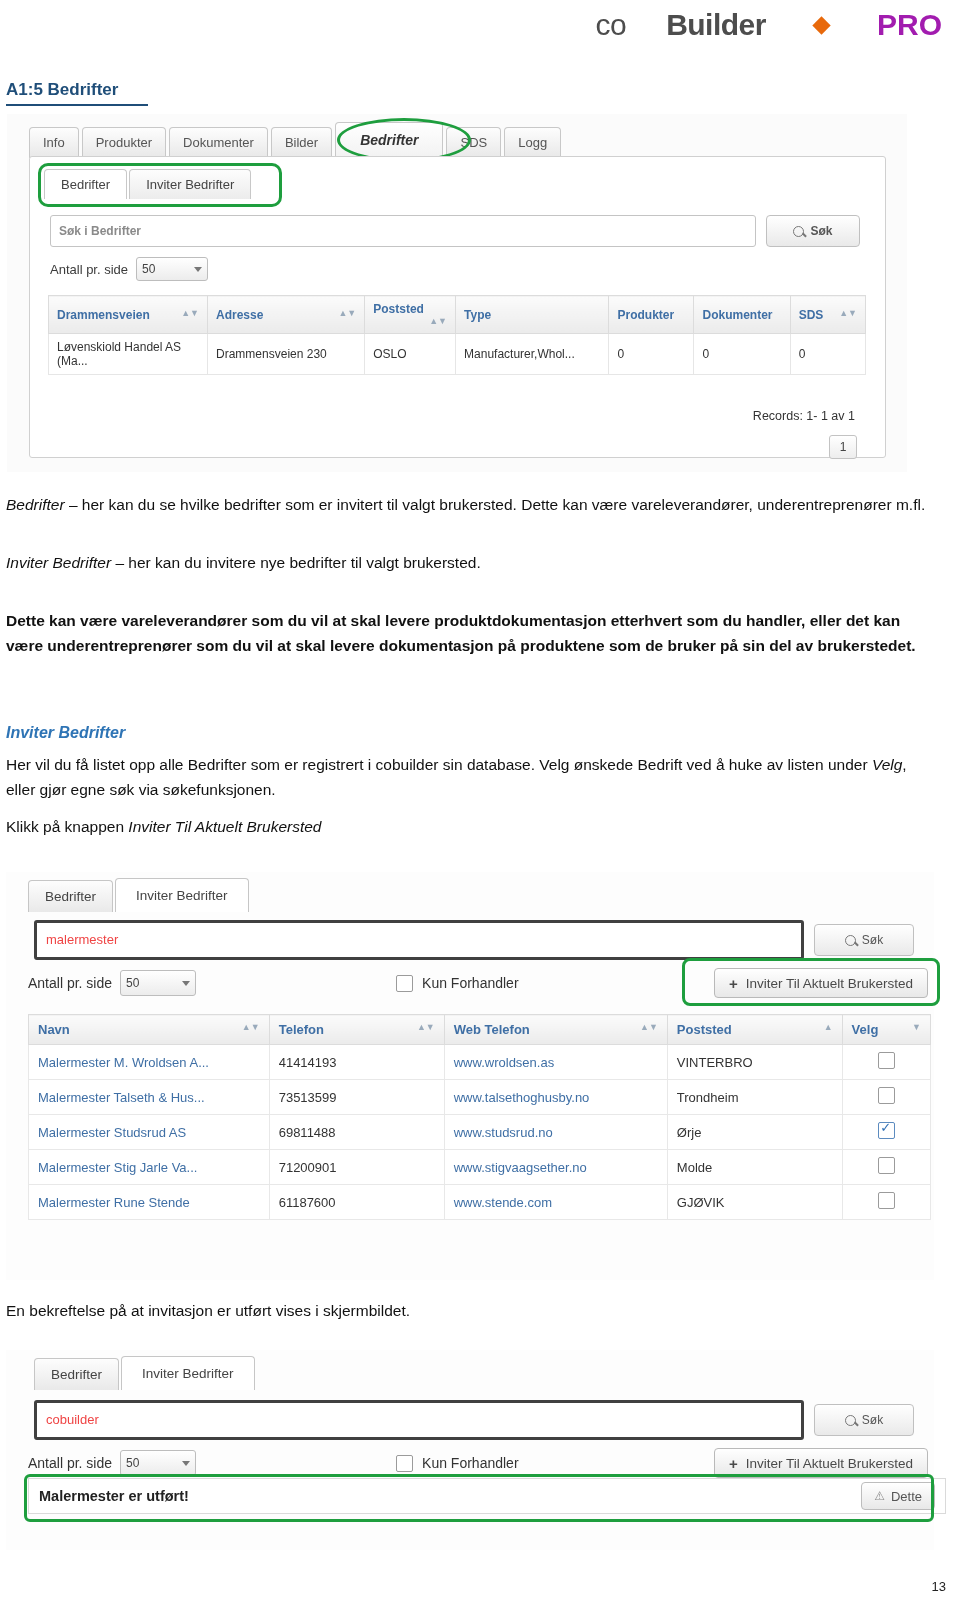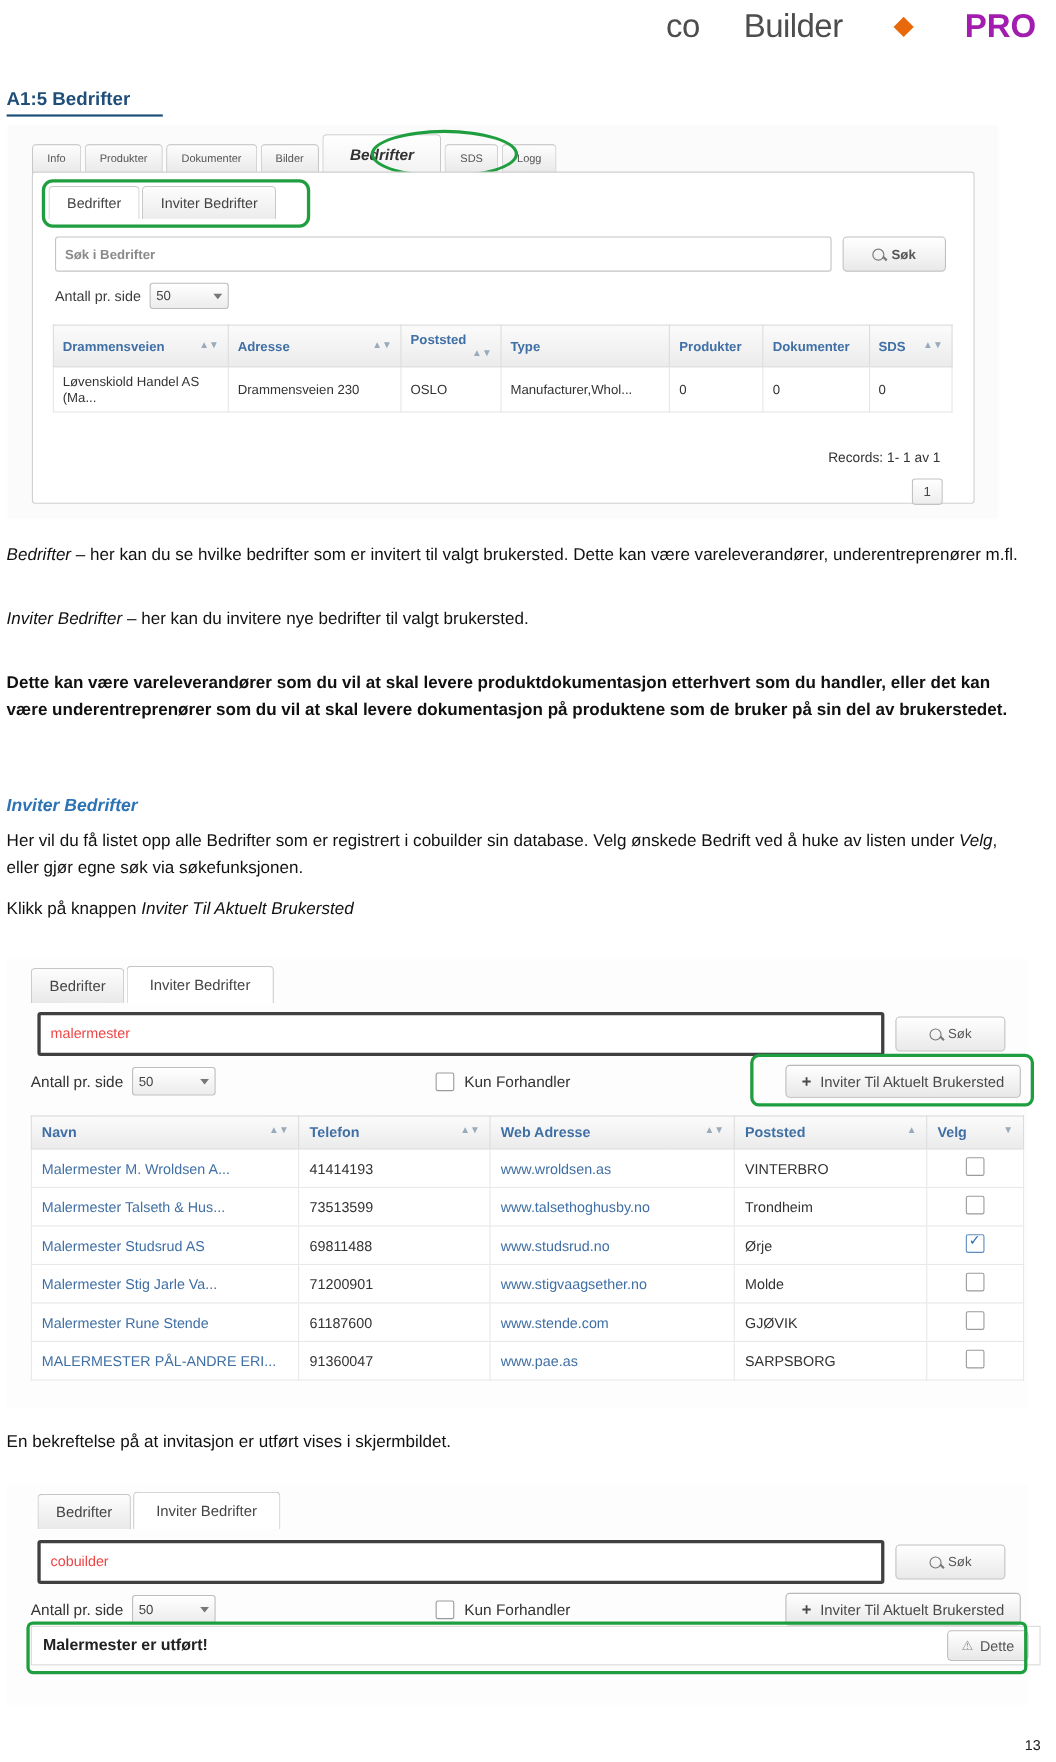--- a/index.html
+++ b/index.html
@@ -6,36 +6,36 @@
   body{
     width:960px;height:1602px;background:#ffffff;
     font-family:"Liberation Sans", sans-serif;
     color:#000;position:relative;overflow:hidden;
   }
   .page{position:relative;width:960px;height:1602px;}
 
   
   .logo{position:absolute;top:8px;right:18px;display:flex;align-items:baseline;gap:40px;}
   .logo .co{font-family:"Liberation Sans",sans-serif;font-size:30px;color:#4d4d4d;letter-spacing:-0.5px;}
-  .logo .builder{font-family:"Liberation Sans",sans-serif;font-size:30px;color:#4d4d4d;font-weight:normal;letter-spacing:-0.5px;}
+  .logo .builder{font-family:"Liberation Sans",sans-serif;font-size:30px;color:#4d4d4d;font-weight:bold;letter-spacing:-0.5px;}
   .logo .diamond{display:inline-block;width:13px;height:13px;background:#e8690b;transform:rotate(45deg);margin:0 9px 0 9px;position:relative;top:-3px;}
   .logo .pro{font-family:"Liberation Sans",sans-serif;font-size:30px;color:#a21caf;font-weight:bold;letter-spacing:0px;}
 
   
   .sec-title{position:absolute;left:6px;top:80px;font-size:17px;font-weight:bold;color:#1f4e79;}
   .sec-title-underline{position:absolute;left:6px;top:104px;width:142px;height:2px;background:#1f4e79;}
 
   
   .shot1{position:absolute;left:6px;top:113px;width:900px;height:358px;background:#fbfbfb;border:1px solid #ffffff;}
   .tabsrow{position:absolute;left:22px;top:8px;display:flex;align-items:flex-end;}
   .tab{
     background:linear-gradient(#fdfdfd,#e8e8e8);
     border:1px solid #c8c8c8;border-bottom:none;
     border-radius:4px 4px 0 0;
-    padding:7px 13px 8px 13px;font-size:10px;color:#555;margin-right:3px;
+    padding:7px 13px 8px 13px;font-size:13px;color:#555;margin-right:3px;
   }
   .tab.active{font-style:italic;font-weight:bold;color:#333;background:linear-gradient(#ffffff,#f2f2f2);padding:9px 24px 10px 24px;font-size:14px;}
   .greenring{
     position:absolute;border:3px solid #1e9e3e;border-radius:50%;
     pointer-events:none;
   }
   .panel1{
     position:absolute;left:22px;top:42px;width:855px;height:300px;
     background:#fff;border:1px solid #d0d0d0;border-radius:3px;
   }
@@ -275,21 +275,21 @@
         <span>Inviter Til Aktuelt Brukersted</span>
       </div>
     </div>
     <div class="greenbox" style="left:676px;top:86px;width:252px;height:42px;"></div>
 
     <table class="grid2" style="left:22px;top:142px;">
       <thead>
         <tr>
           <th style="width:252px"><span>Navn</span><span class="sorticon">▲▼</span></th>
           <th style="width:176px"><span>Telefon</span><span class="sorticon">▲▼</span></th>
-          <th style="width:218px"><span>Web Adresse</span><span class="sorticon">▲▼</span></th>
+          <th style="width:218px"><span>Web Telefon</span><span class="sorticon">▲▼</span></th>
           <th style="width:172px"><span>Poststed</span><span class="sorticon">▲</span></th>
           <th style="width:78px"><span>Velg</span><span class="sorticon">▼</span></th>
         </tr>
       </thead>
       <tbody>
         <tr>
           <td class="name">Malermester M. Wroldsen A...</td>
           <td>41414193</td>
           <td class="web">www.wroldsen.as</td>
           <td>VINTERBRO</td>
@@ -314,27 +314,20 @@
           <td>71200901</td>
           <td class="web">www.stigvaagsether.no</td>
           <td>Molde</td>
           <td class="velg"><span class="chk"></span></td>
         </tr>
         <tr>
           <td class="name">Malermester Rune Stende</td>
           <td>61187600</td>
           <td class="web">www.stende.com</td>
           <td>GJØVIK</td>
-          <td class="velg"><span class="chk"></span></td>
-        </tr>
-        <tr>
-          <td class="name">MALERMESTER PÅL-ANDRE ERI...</td>
-          <td>91360047</td>
-          <td class="web">www.pae.as</td>
-          <td>SARPSBORG</td>
           <td class="velg"><span class="chk"></span></td>
         </tr>
       </tbody>
     </table>
   </div>
 
   <div class="caption" style="top:1302px;">
     <span>En bekreftelse på at invitasjon er utført vises i skjermbildet.</span>
   </div>
 

